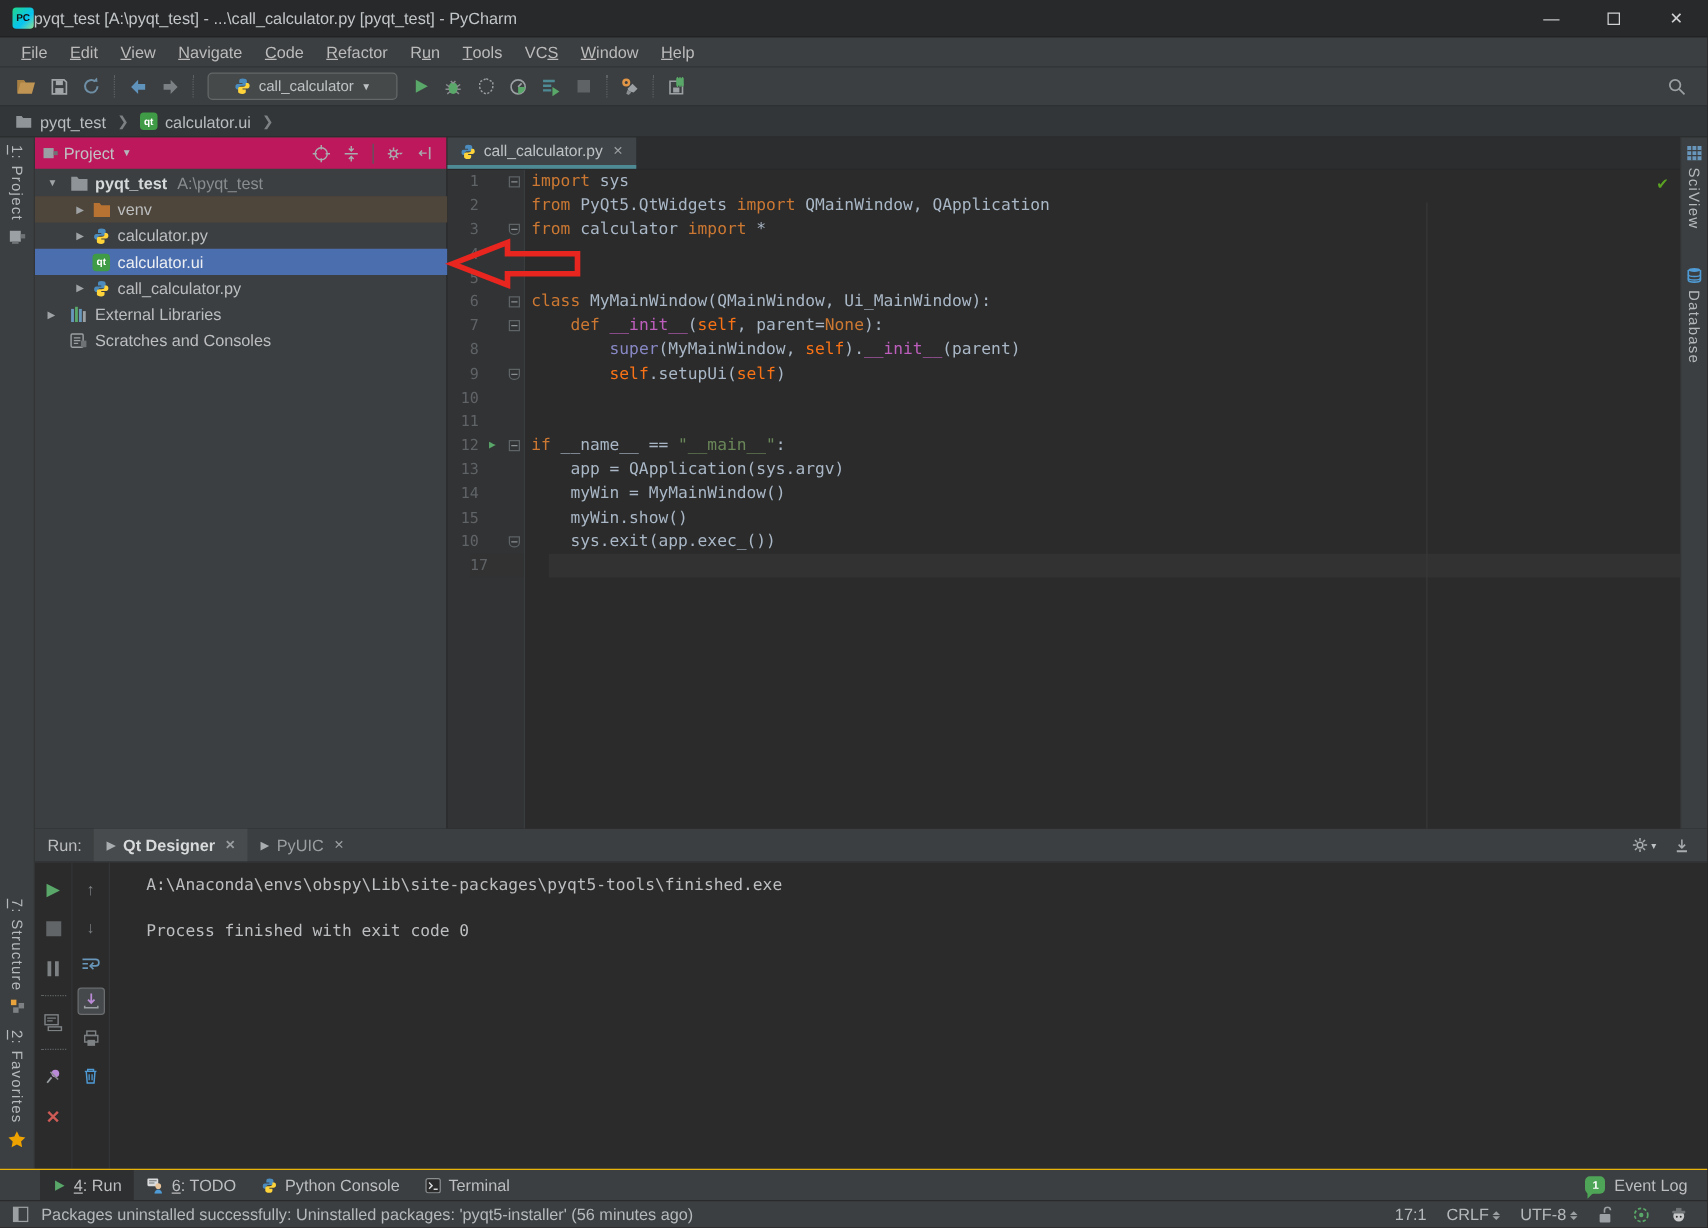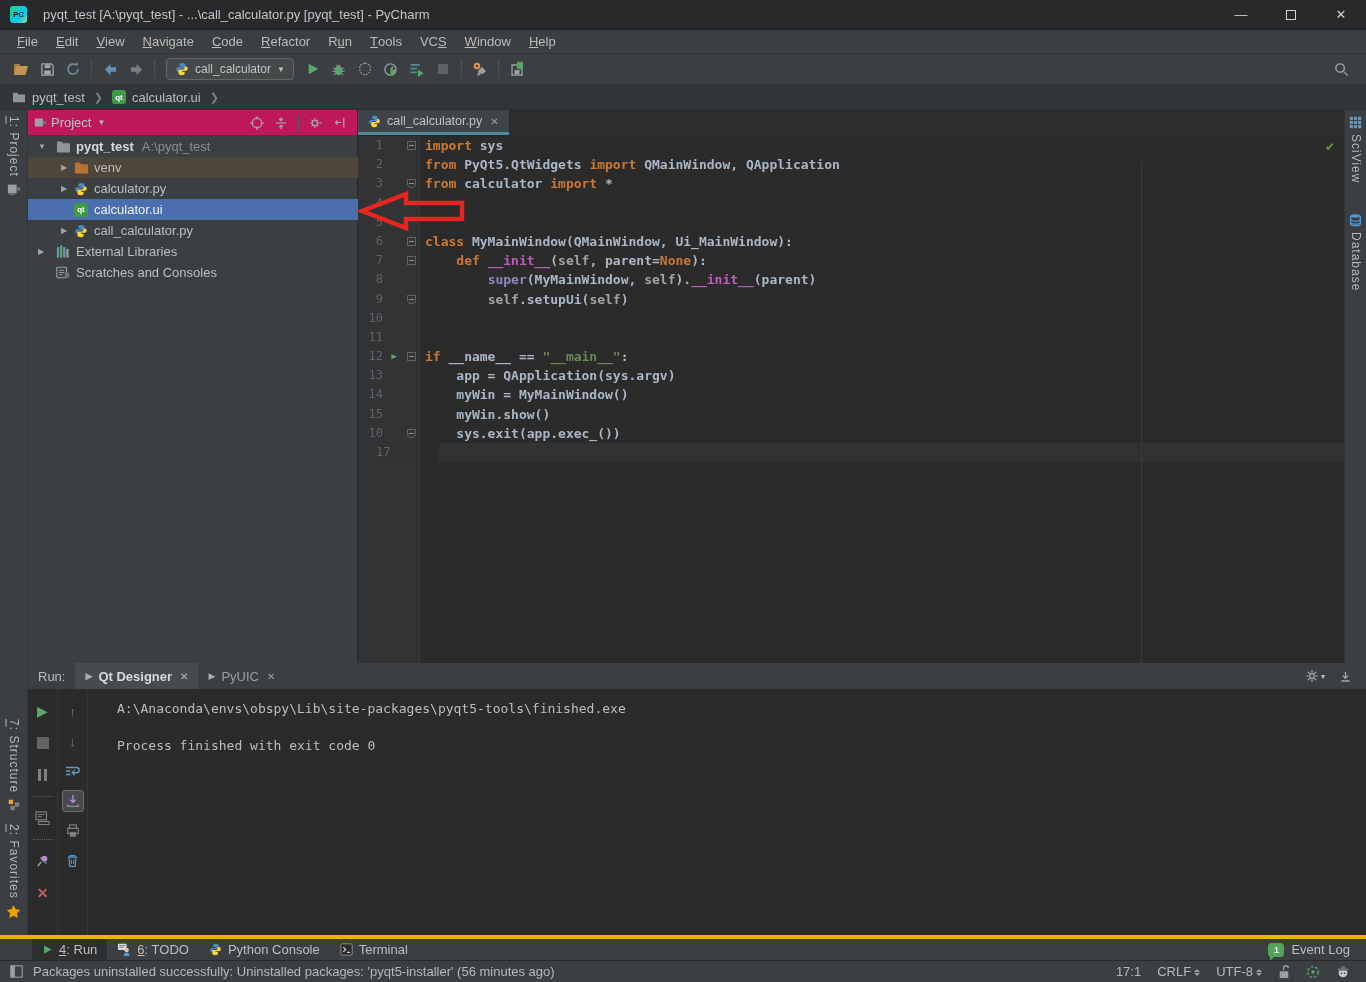--- a/index.html
+++ b/index.html
@@ -3,41 +3,41 @@
 <meta charset="utf-8">
 <style>
   * { margin:0; padding:0; box-sizing:border-box; }
   html,body { width:1366px; height:982px; overflow:hidden; background:#2b2b2b;
     font-family:"Liberation Sans", sans-serif; }
   #app { position:relative; width:1366px; height:982px; background:#2b2b2b; color:#bbbbbb; font-size:13px; }
 
   
   #titlebar { position:absolute; left:0; top:0; width:1366px; height:30px; background:#27292b;
     display:flex; align-items:center; padding:0 10px; border-bottom:1px solid #1f2122;}
-  .pclogo { width:17px; height:17px; border-radius:3px; margin-right:16px;
+  .pclogo { width:17px; height:17px; border-radius:3px; margin-right:0;
     background:linear-gradient(135deg,#21d789 0%,#07c3f2 60%,#fcf84a 130%);
     display:flex; align-items:center; justify-content:center; }
   .pclogo span { font-size:8px; font-weight:bold; color:#101010; }
   #title-text { color:#c3c6c8; font-size:13px; }
   #wincontrols { margin-left:auto; display:flex; align-items:center; gap:36px; padding-right:8px; color:#cfd1d2; }
   .wbtn { width:14px; height:14px; display:flex; align-items:center; justify-content:center; font-size:13px; cursor:default;}
   .wbtn.max i { display:block; width:10px; height:10px; border:1px solid #cfd1d2; }
 
   
   #menubar { position:absolute; left:0; top:30px; width:1366px; height:24px; background:#3c3f41;
     display:flex; align-items:center; padding-left:8px; border-bottom:1px solid #313436; }
   .menu-item { padding:0 9px; color:#bbbbbb; height:100%; display:flex; align-items:center; }
   .menu-item u { text-decoration:underline; }
 
   
   #toolbar { position:absolute; left:0; top:54px; width:1366px; height:31px; background:#3c3f41;
     display:flex; align-items:center; padding-left:8px; border-bottom:1px solid #2e3133; }
   .tbtn { width:26px; height:24px; display:flex; align-items:center; justify-content:center; }
   .tsep { width:1px; height:18px; margin:0 5px; border-left:1px dotted #5d6163; }
-  #run-combo { height:22px; display:flex; align-items:center; gap:6px; padding:0 8px; margin:0 6px;
+  #run-combo { height:22px; display:flex; align-items:center; gap:6px; padding:0 20px; margin:0 6px;
     border:1px solid #646868; border-radius:4px; background:#45494a; }
   #run-combo .lbl { color:#c0c3c5; font-size:12px; }
   .combo-caret { font-size:8px; color:#bfc2c4; }
   #toolbar-search { margin-left:auto; margin-right:12px; }
 
   
   #breadcrumbs { position:absolute; left:0; top:85px; width:1366px; height:25px; background:#333638;
     display:flex; align-items:center; padding-left:10px; border-bottom:1px solid #2a2c2d; color:#b9bdc0; }
   .crumb { display:flex; align-items:center; gap:6px; padding:0 2px; }
   .crumb-sep { color:#7d8184; font-size:11px; margin:0 7px; }
@@ -84,24 +84,24 @@
   #gutter { position:absolute; left:0; top:0; width:62px; bottom:0; background:#313335; border-right:1px solid #3a3d3f; }
   .gutter-line { display:flex; align-items:center; height:19.2px; }
   .lnum { flex:1; text-align:right; color:#606366; font-size:12px; padding-right:2px;}
   .runslot { width:18px; text-align:center; }
   .runmark { color:#59a869; font-size:9px; }
   .foldslot { width:16px; display:flex; justify-content:center; }
   .foldbox { width:9px; height:9px; border:1px solid #5e6366; position:relative; background:#313335;}
   .foldbox::after { content:""; position:absolute; left:1px; right:1px; top:3px; border-top:1px solid #8b9092; }
   .foldbox.end { border-radius:0 0 4px 4px; }
   #code-lines { position:absolute; left:63px; top:0; right:0; bottom:0; }
-  .code-line { height:19.2px; white-space:pre; padding-left:4px;font-weight:bold; }
+  .code-line { height:19.2px; white-space:pre; padding-left:4px; }
   .caret { background:#323232;margin-left:18px; }
   .tok-k { color:#cc7832; } .tok-t { color:#a9b7c6; } .tok-m { color:#bd5ebd; }
-  .tok-s { color:#a3a3a3; } .tok-b { color:#8888c6; } .tok-g { color:#6a8759; }
+  .tok-s { color:#f97316; } .tok-b { color:#8888c6; } .tok-g { color:#6a8759; }
   #margin-line { position:absolute; left:783px; top:26px; bottom:0; width:1px; background:#393939; }
   #inspect-ok { position:absolute; right:9px; top:30px; color:#5ba223; font-size:12px; }
   #inspect-ok::before { content:"✔"; }
 
   
   #red-arrow { position:absolute; left:356px; top:190px; z-index:60; }
 
   
   #runpanel { position:absolute; left:28px; top:663px; width:1338px; height:304px; background:#2b2b2b; }
   #run-header { height:27px; background:#3c3f41; border-bottom:1px solid #2e3133; display:flex; align-items:stretch; }
@@ -122,21 +122,21 @@
   .pause-bars { display:flex; gap:3px; }
   .pause-bars i { display:block; width:3px; height:12px; background:#7d8184; }
   .red-x { color:#cf5b56; font-weight:bold; font-size:14px; }
   .red-x::before { content:"✕"; }
   #console { position:absolute; left:61px; top:27px; right:0; bottom:0; padding:10px 0 0 28px;
     font-family:"DejaVu Sans Mono", monospace; font-size:13px; line-height:18.6px; color:#bcbec0; }
   .console-line { white-space:pre; min-height:18.6px; }
 
   
   #bottombar { position:absolute; left:0; top:935px; width:1366px; height:25px; background:#3c3f41;
-    border-top:4px solid #eab308; display:flex; align-items:center; }
+    border-top:1px solid #eab308; display:flex; align-items:center; }
   .bwbtn { display:flex; align-items:center; gap:6px; padding:0 10px; height:100%; color:#bcbec0; }
   .bwbtn.active { background:#2d2f31; }
   .bwbtn u { text-decoration:underline; }
   #eventlog { margin-left:auto; display:flex; align-items:center; gap:7px; padding-right:16px; color:#bcbec0;}
   .balloon { position:relative; width:16px; height:14px; background:#4fa557; border-radius:4px;
     color:#fff; font-size:9px; font-weight:bold; display:flex; align-items:center; justify-content:center;}
   .balloon::after { content:""; position:absolute; left:2px; bottom:-4px; border:4px solid transparent; border-top-color:#4fa557; border-left-color:#4fa557; }
 
   
   #statusbar { position:absolute; left:0; top:960px; width:1366px; height:22px; background:#3c3f41;

